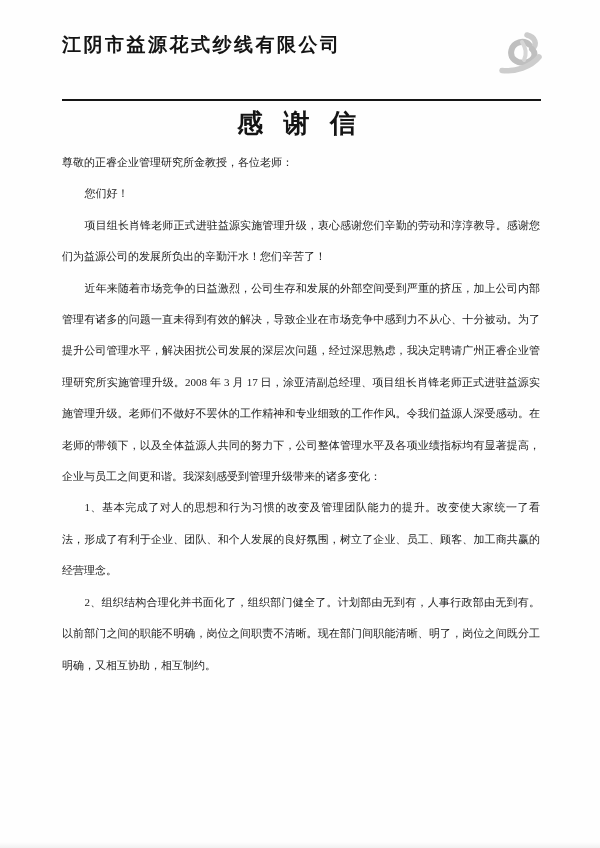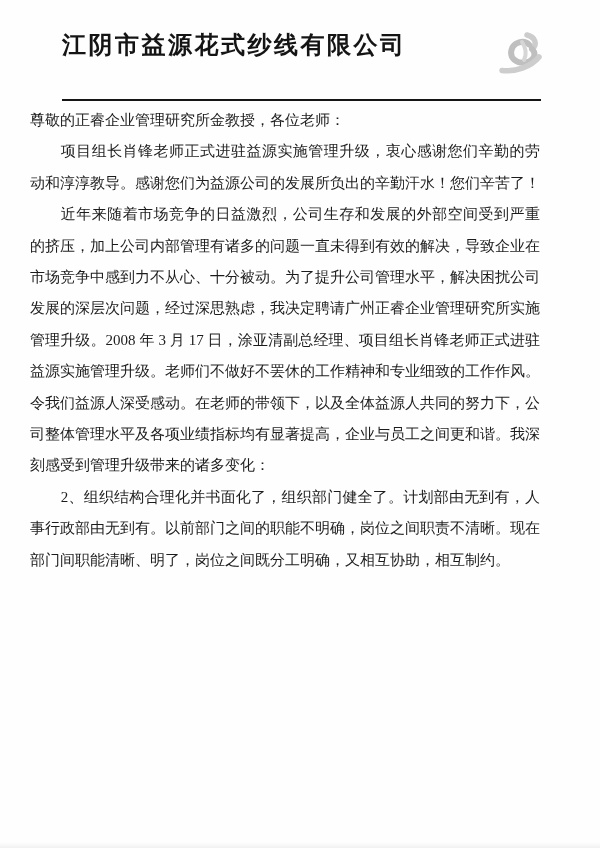--- a/index.html
+++ b/index.html
@@ -17,21 +17,21 @@
     color: #1b1b1b;
     box-sizing: border-box;
   }
   .letter-header {
     display: flex;
     justify-content: space-between;
     align-items: flex-start;
     padding: 32px 52px 0 62px;
   }
   .company-name {
-    font-size: 24px;
+    font-size: 19px;
     font-weight: bold;
     letter-spacing: 2.5px;
     line-height: 26px;
     color: #141414;
   }
   .logo {
     margin-top: -2px;
     flex: 0 0 auto;
   }
   .rule {
@@ -42,22 +42,22 @@
   .letter-title {
     margin: 6px 0 2px 0;
     text-align: center;
     font-size: 26px;
     font-weight: bold;
     letter-spacing: 7px;
     color: #141414;
     line-height: 34px;
   }
   .letter-body {
-    padding: 4px 60px 0 30px;
-    font-size: 15px;
+    padding: 4px 60px 0 62px;
+    font-size: 11px;
     line-height: 31.4px;
     text-align: justify;
     color: #1c1c1c;
   }
   .letter-body p {
     margin: 0;
   }
   .salutation {
     text-indent: 0;
   }
@@ -94,22 +94,25 @@
           <path d="M26 12 C30 18 31 24 28 30" stroke="#d6d6d6" stroke-width="4"></path>
 
           <path d="M43 27 C35 37 19 42 6 40.5" stroke="#cdcdcd" stroke-width="5.5"></path>
         </g>
       </svg>
     </div>
   </div>
 
   <hr class="rule">
 
+  <div class="letter-title">感 谢 信</div>
 
   <div class="letter-body">
     <p class="salutation">尊敬的正睿企业管理研究所金教授，各位老师：</p>
+    <p class="para">您们好！</p>
     <p class="para">项目组长肖锋老师正式进驻益源实施管理升级，衷心感谢您们辛勤的劳动和淳淳教导。感谢您们为益源公司的发展所负出的辛勤汗水！您们辛苦了！</p>
     <p class="para">近年来随着市场竞争的日益激烈，公司生存和发展的外部空间受到严重的挤压，加上公司内部管理有诸多的问题一直未得到有效的解决，导致企业在市场竞争中感到力不从心、十分被动。为了提升公司管理水平，解决困扰公司发展的深层次问题，经过深思熟虑，我决定聘请广州正睿企业管理研究所实施管理升级。2008 年 3 月 17 日，涂亚清副总经理、项目组长肖锋老师正式进驻益源实施管理升级。老师们不做好不罢休的工作精神和专业细致的工作作风。令我们益源人深受感动。在老师的带领下，以及全体益源人共同的努力下，公司整体管理水平及各项业绩指标均有显著提高，企业与员工之间更和谐。我深刻感受到管理升级带来的诸多变化：</p>
+    <p class="para">1、基本完成了对人的思想和行为习惯的改变及管理团队能力的提升。改变使大家统一了看法，形成了有利于企业、团队、和个人发展的良好氛围，树立了企业、员工、顾客、加工商共赢的经营理念。</p>
     <p class="para">2、组织结构合理化并书面化了，组织部门健全了。计划部由无到有，人事行政部由无到有。以前部门之间的职能不明确，岗位之间职责不清晰。现在部门间职能清晰、明了，岗位之间既分工明确，又相互协助，相互制约。</p>
   </div>
 
   <div class="scan-edge"></div>
 </div>
 
 </body></html>

